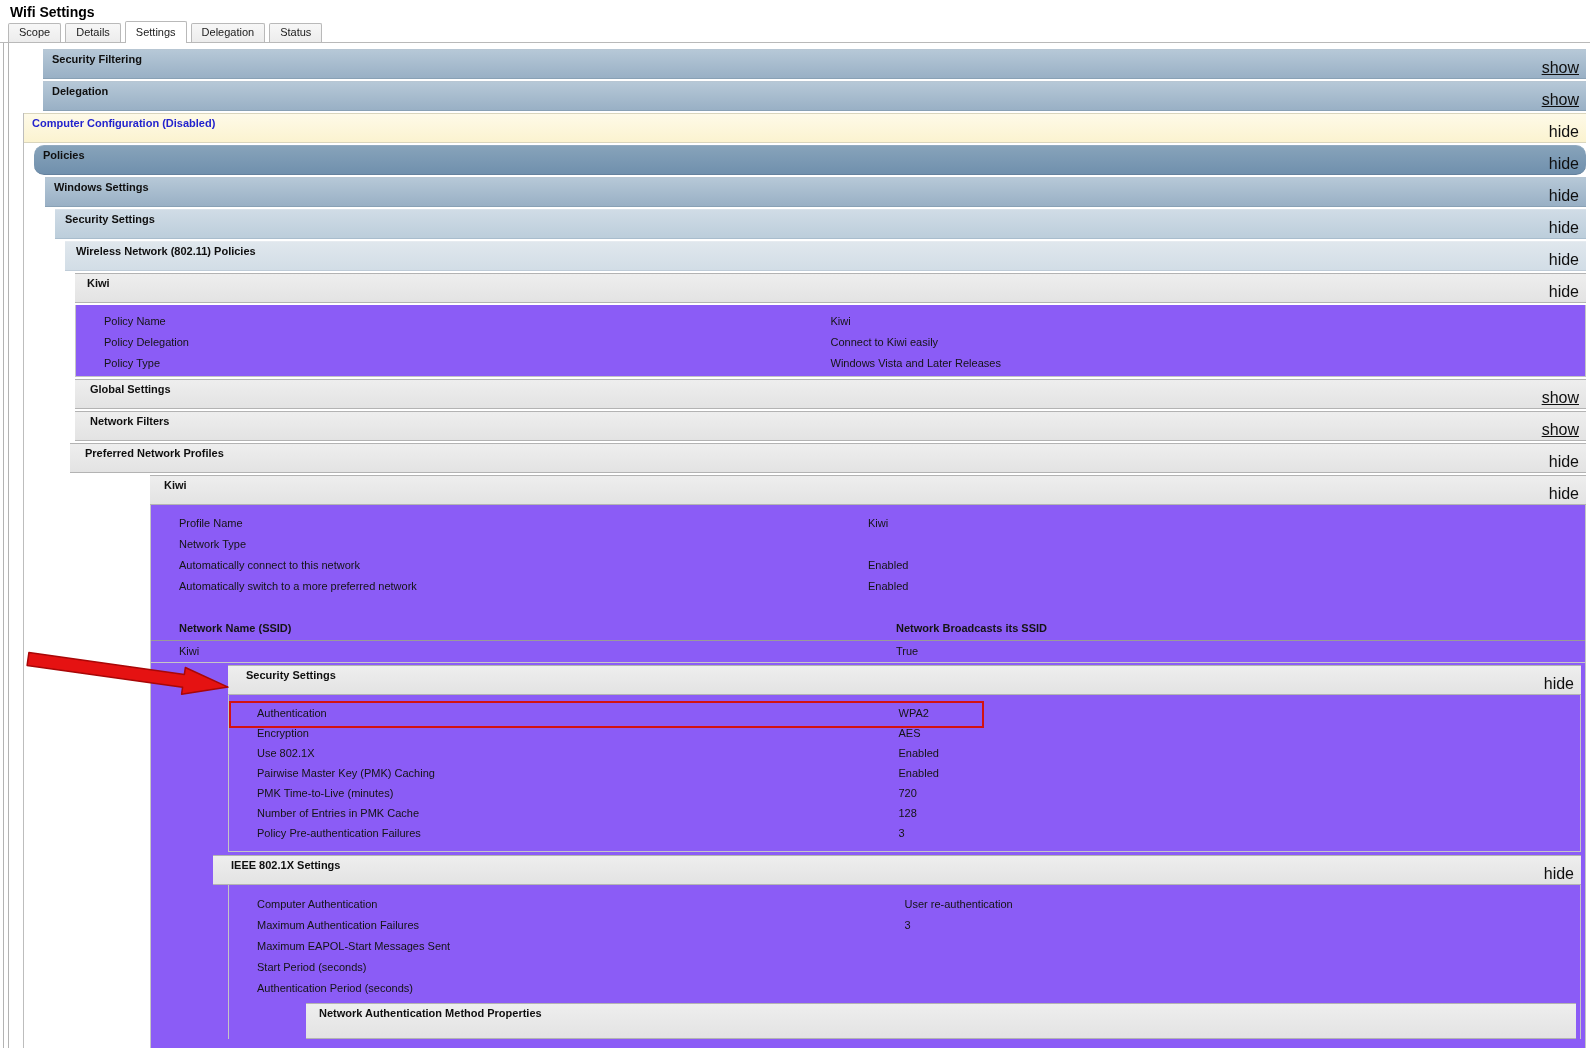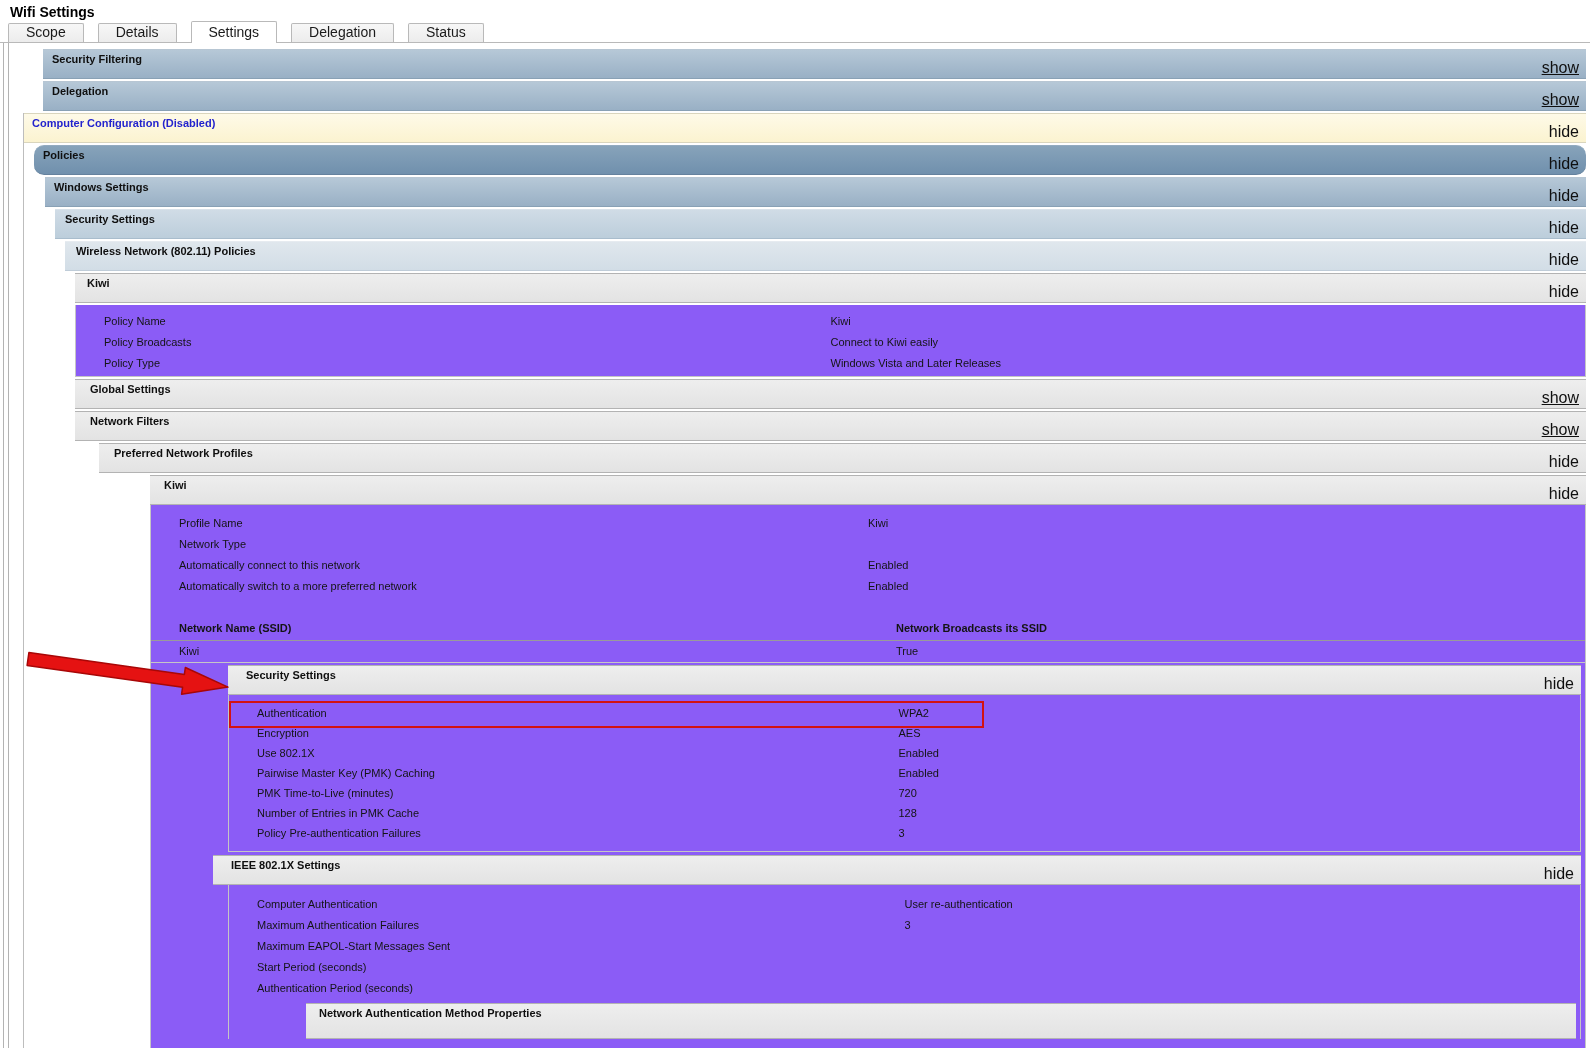--- a/index.html
+++ b/index.html
@@ -5,23 +5,23 @@
   html,body{margin:0;padding:0;}
   body{
     width:1590px;height:1048px;overflow:hidden;background:#fff;
     font-family:"Liberation Sans","DejaVu Sans",sans-serif;color:#141414;
     position:relative;font-size:11px;
   }
   .page-title{font-weight:bold;font-size:14px;margin:4px 0 1px 10px;color:#000;}
   
   .tabbar{display:flex;align-items:flex-end;padding-left:8px;border-bottom:1px solid #b9b9b9;height:21px;}
   .tab{
-    box-sizing:border-box;height:19px;line-height:17px;padding:0 17px;margin-right:14px;
+    box-sizing:border-box;height:19px;line-height:17px;padding:0 10px;margin-right:4px;
     background:linear-gradient(#f7f7f7,#ececec);border:1px solid #b9b9b9;border-bottom:none;
-    border-radius:2px 2px 0 0;font-size:14px;color:#1a1a1a;cursor:pointer;white-space:nowrap;
+    border-radius:2px 2px 0 0;font-size:11px;color:#1a1a1a;cursor:pointer;white-space:nowrap;
   }
   .tab.active{
     height:22px;line-height:20px;background:#fff;margin-bottom:-1px;position:relative;z-index:2;
   }
   
   .report{margin-left:3px;border-left:1px solid #b3b3b3;}
   .report2{margin-left:4px;border-left:1px solid #b3b3b3;padding:6px 0 14px 0;min-height:990px;}
   .ccwrap{margin-left:14px;border-left:1px solid #bdbdbd;}
   
   .band{position:relative;height:28px;margin:0 4px 2px 0;}
@@ -103,38 +103,38 @@
       <span class="bt" style="left:12px;">Kiwi</span>
       <a class="tg">hide</a>
     </div>
 
     <div class="cbox" style="margin-left:51px;padding:6px 0 2px 0;">
       <div class="kv">
         <span class="k">Policy Name</span>
         <span class="v">Kiwi</span>
       </div>
       <div class="kv">
-        <span class="k">Policy Broadcasts</span>
+        <span class="k">Policy Delegation</span>
         <span class="v">Connect to Kiwi easily</span>
       </div>
       <div class="kv">
         <span class="k">Policy Type</span>
         <span class="v">Windows Vista and Later Releases</span>
       </div>
     </div>
 
     <div class="band b-gray" style="margin-left:51px;margin-top:2px;">
       <span class="bt" style="left:15px;">Global Settings</span>
       <a class="tg u">show</a>
     </div>
     <div class="band b-gray" style="margin-left:51px;">
       <span class="bt" style="left:15px;">Network Filters</span>
       <a class="tg u">show</a>
     </div>
-    <div class="band b-gray" style="margin-left:75px;margin-bottom:0;">
+    <div class="band b-gray" style="margin-left:46px;margin-bottom:0;">
       <span class="bt" style="left:15px;">Preferred Network Profiles</span>
       <a class="tg">hide</a>
     </div>
 
     <div class="band b-gray" style="margin-left:126px;margin-top:2px;margin-bottom:0;">
       <span class="bt" style="left:14px;">Kiwi</span>
       <a class="tg">hide</a>
     </div>
 
     <div class="cbox noBottom" style="margin-left:126px;padding-top:8px;padding-bottom:14px;">

